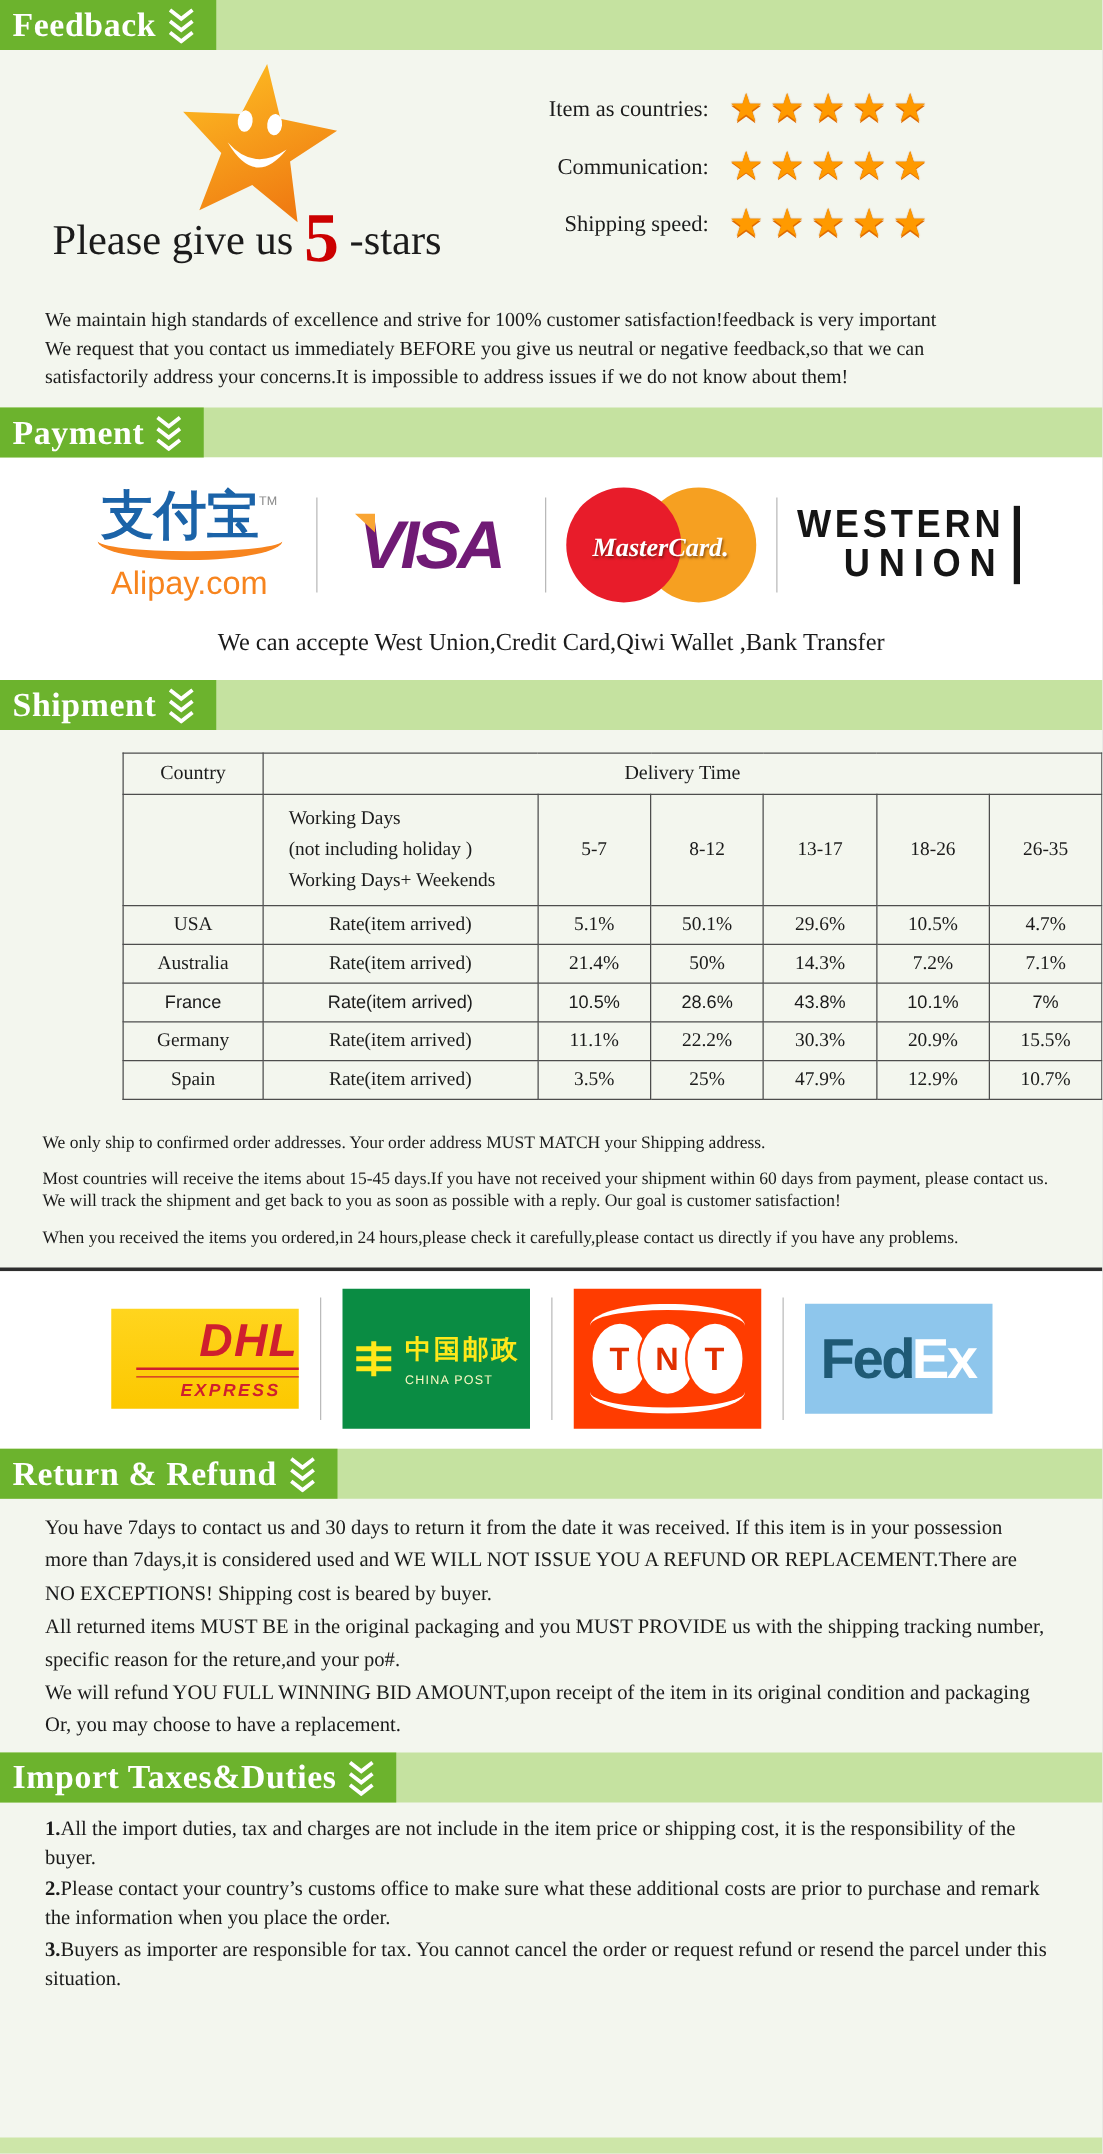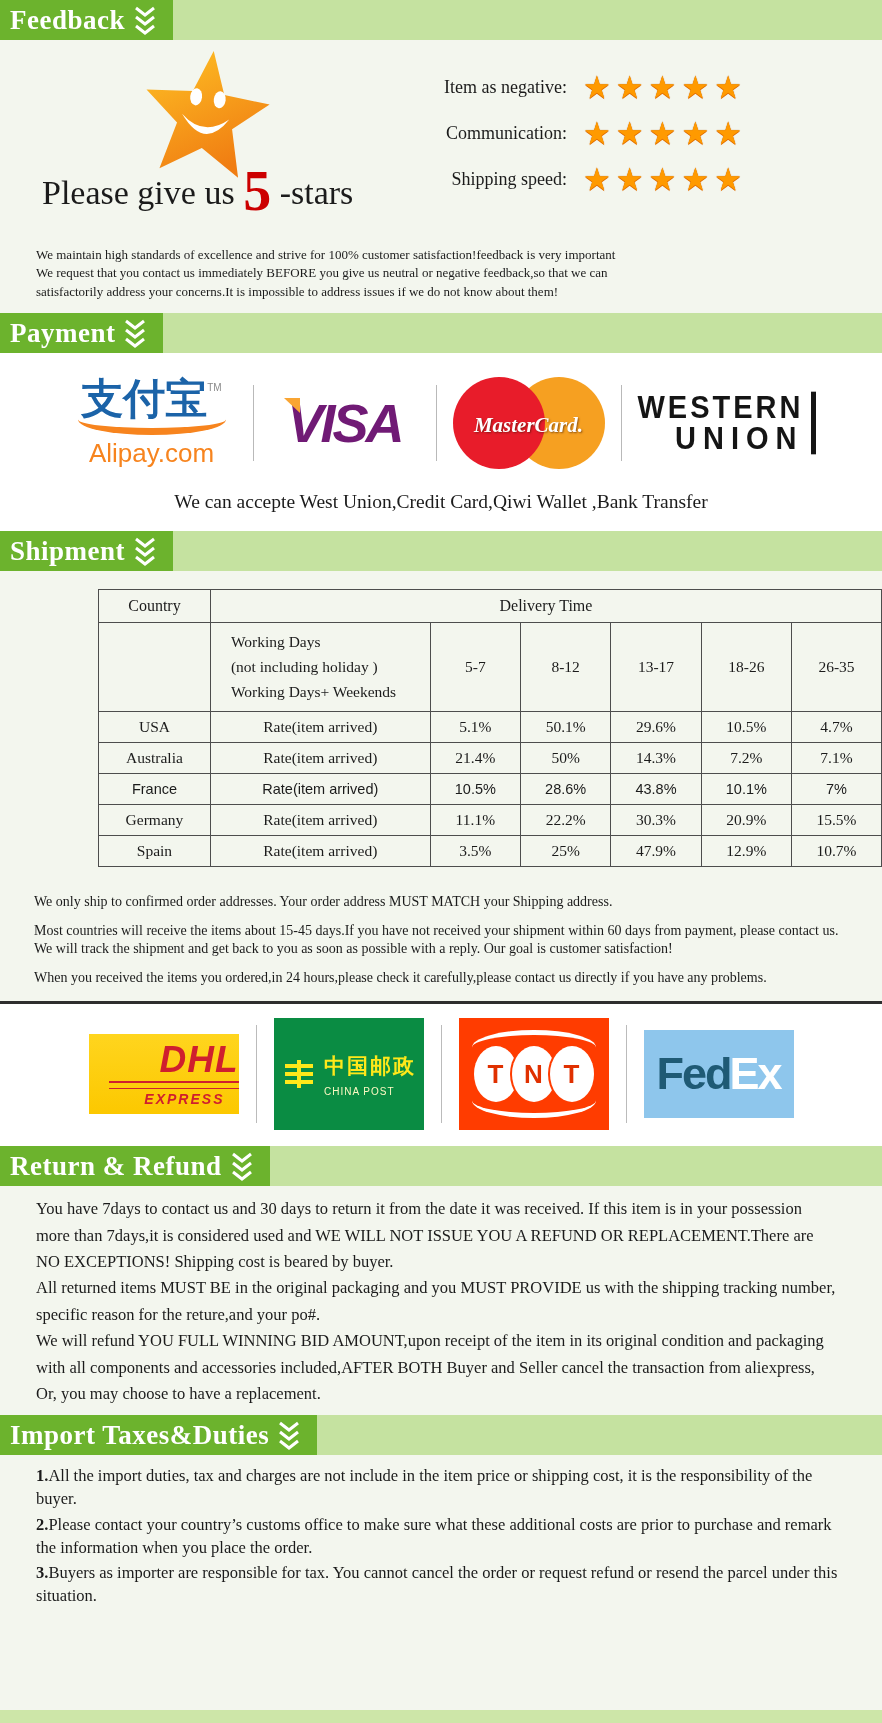--- a/index.html
+++ b/index.html
@@ -22,21 +22,21 @@
   .fb-top { display:flex; padding:6px 40px 0 40px; height:198px; box-sizing:border-box; }
   .fb-star-col { width:420px; position:relative; }
   .smiley-star { position:absolute; left:100px; top:2px; }
   .fb-caption { position:absolute; left:2px; top:128px; font-size:34px; white-space:nowrap; }
   .fb-caption .big5 { color:#cc0000; font-size:56px; font-weight:bold; line-height:0; vertical-align:-6px; }
   .fb-ratings { margin-left:auto; padding-top:22px; margin-right:95px; }
   .rate-row { display:flex; align-items:center; justify-content:flex-end; margin-bottom:8px; height:38px; }
   .rate-label { font-size:18px; margin-right:16px; white-space:nowrap; }
   .stars { color:#ff9a00; font-size:31px; letter-spacing:5px; line-height:1;
            text-shadow:0 1px 0 #e06c00, 0 0 1px #b35400; font-family:"DejaVu Sans", sans-serif; }
-  .fb-text { padding:8px 36px 0 36px; font-size:13px; line-height:1.42; }
+  .fb-text { padding:8px 36px 0 36px; font-size:16px; line-height:1.42; }
 
   
   .pay-band { background:#ffffff; padding:22px 0 0 0; }
   .pay-row { display:flex; align-items:center; justify-content:center; }
   .pay-sep { width:1px; height:76px; background:#b9b9b9; margin:0 16px; }
   .pay-logo { display:flex; flex-direction:column; align-items:center; justify-content:center; }
 
   .alipay { width:170px; text-align:center; font-family:"Liberation Sans", sans-serif; }
   .alipay-cn { color:#1b63a8; font-size:42px; font-weight:bold; line-height:1; white-space:nowrap; }
   .alipay-cn sup { color:#8a8a8a; font-size:10px; font-weight:normal; vertical-align:22px; }
@@ -163,21 +163,21 @@
       </svg>
       <div class="fb-caption">
         <span>Please give us</span>
         <span class="big5">5</span>
         <span>-stars</span>
       </div>
     </div>
 
     <div class="fb-ratings">
       <div class="rate-row">
-        <span class="rate-label">Item as negative:</span>
+        <span class="rate-label">Item as countries:</span>
         <span class="stars">★★★★★</span>
       </div>
       <div class="rate-row">
         <span class="rate-label">Communication:</span>
         <span class="stars">★★★★★</span>
       </div>
       <div class="rate-row">
         <span class="rate-label">Shipping speed:</span>
         <span class="stars">★★★★★</span>
       </div>
@@ -370,21 +370,20 @@
     </div>
   </div>
 
   <div class="ret-lines">
     <div class="ret-line">You have 7days to contact us and 30 days to return it from the date it was received. If this item is in your possession</div>
     <div class="ret-line">more than 7days,it is considered used and WE WILL NOT ISSUE YOU A REFUND OR REPLACEMENT.There are</div>
     <div class="ret-line"> NO EXCEPTIONS! Shipping cost is beared by buyer.</div>
     <div class="ret-line">All returned items MUST BE in the original packaging and you MUST PROVIDE us with the shipping tracking number,</div>
     <div class="ret-line">specific reason for the reture,and your po#.</div>
     <div class="ret-line">We will refund YOU FULL WINNING BID AMOUNT,upon receipt of the item in its original condition and packaging</div>
-    <div class="ret-line">with all components and accessories included,AFTER BOTH Buyer and Seller cancel the transaction from aliexpress,</div>
     <div class="ret-line">Or, you may choose to have a replacement.</div>
   </div>
 
   <div class="gap8"></div>
 
   <div class="sec-header">
     <div class="sec-label">
       <span>Import Taxes&amp;Duties</span>
       <svg class="chev" width="24" height="30" viewBox="0 0 24 30">
         <path d="M3 3 L12 10 L21 3" fill="none" stroke="#ffffff" stroke-width="3"></path>

